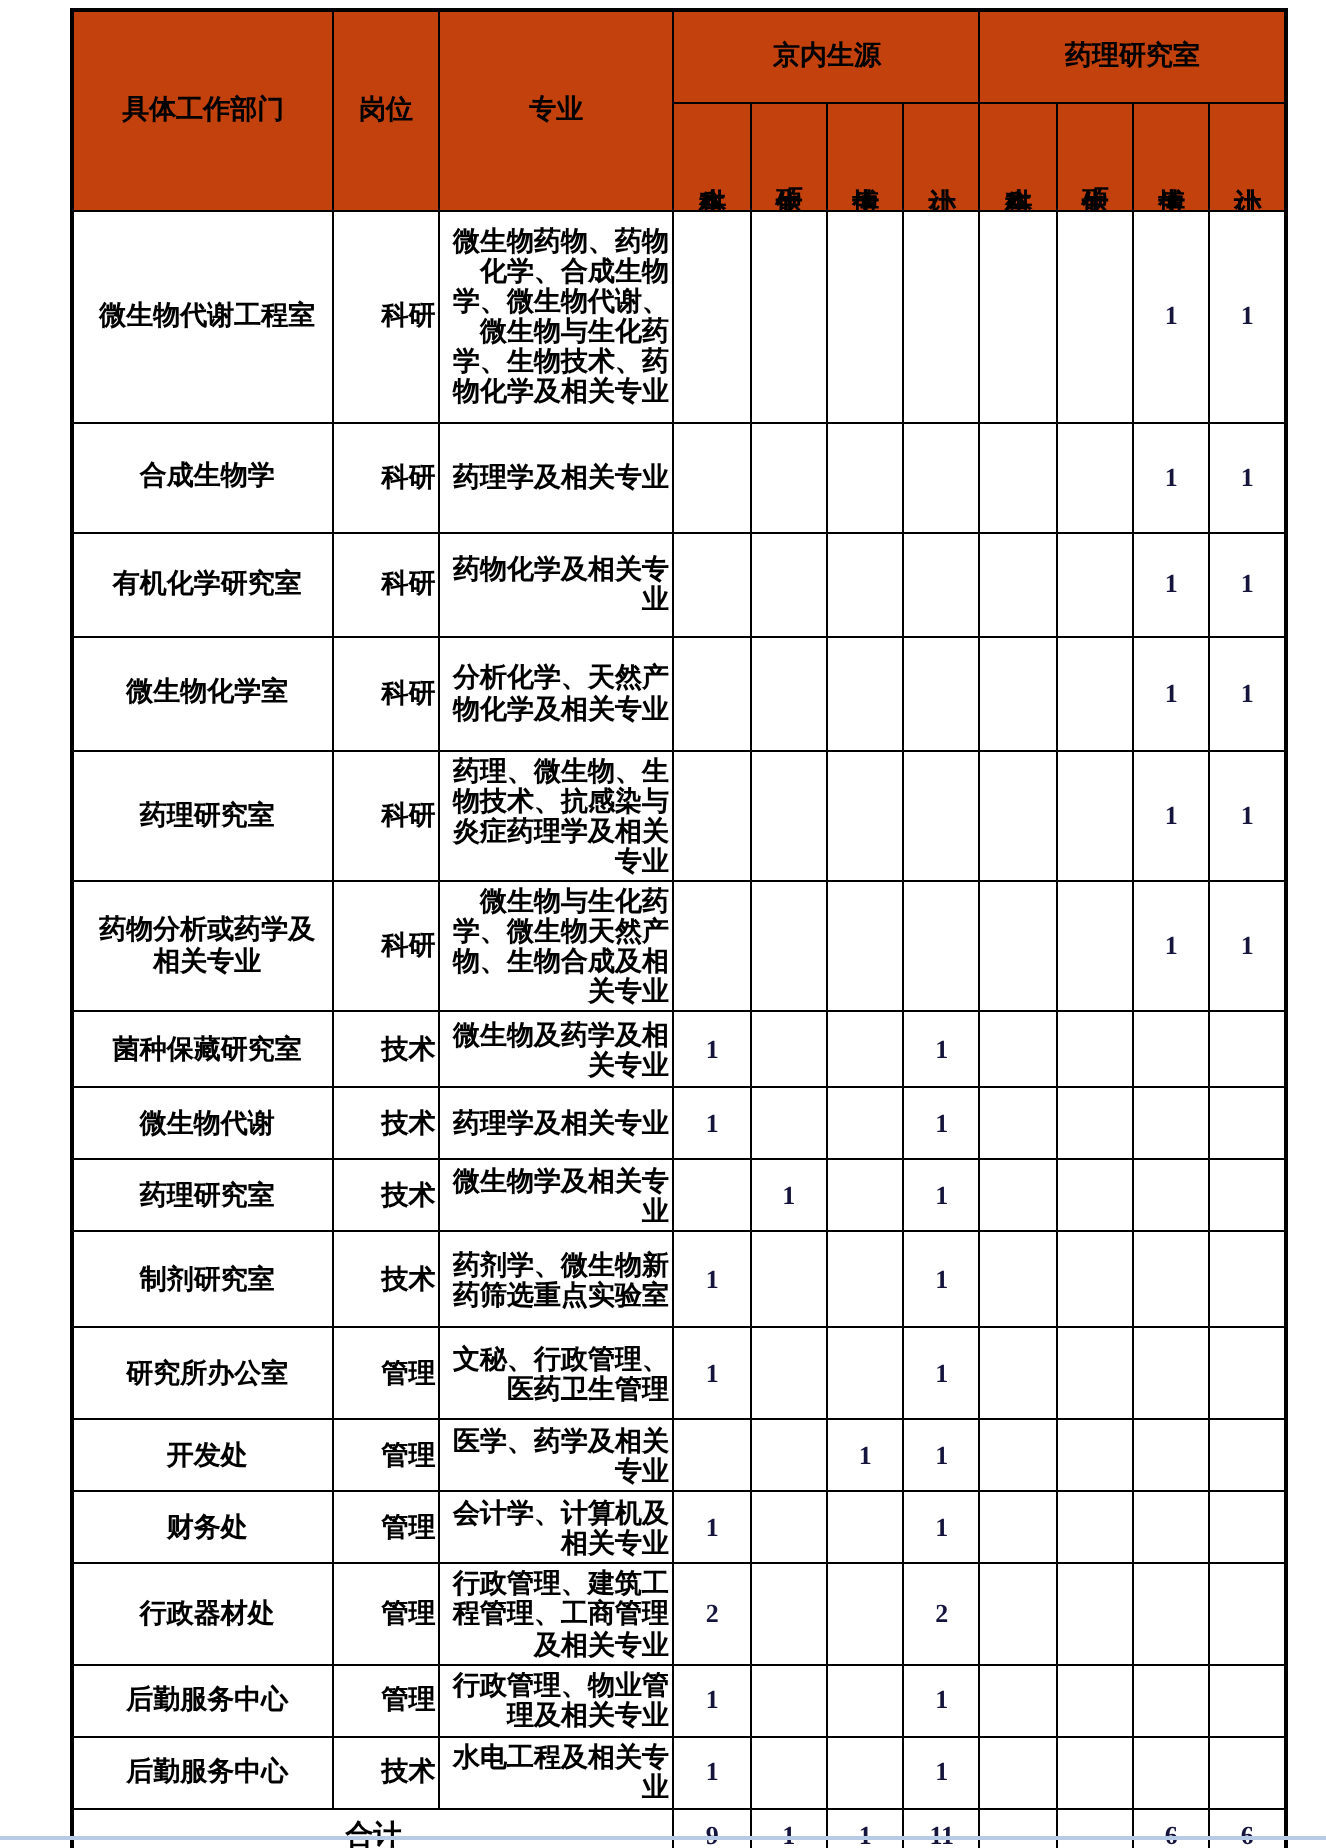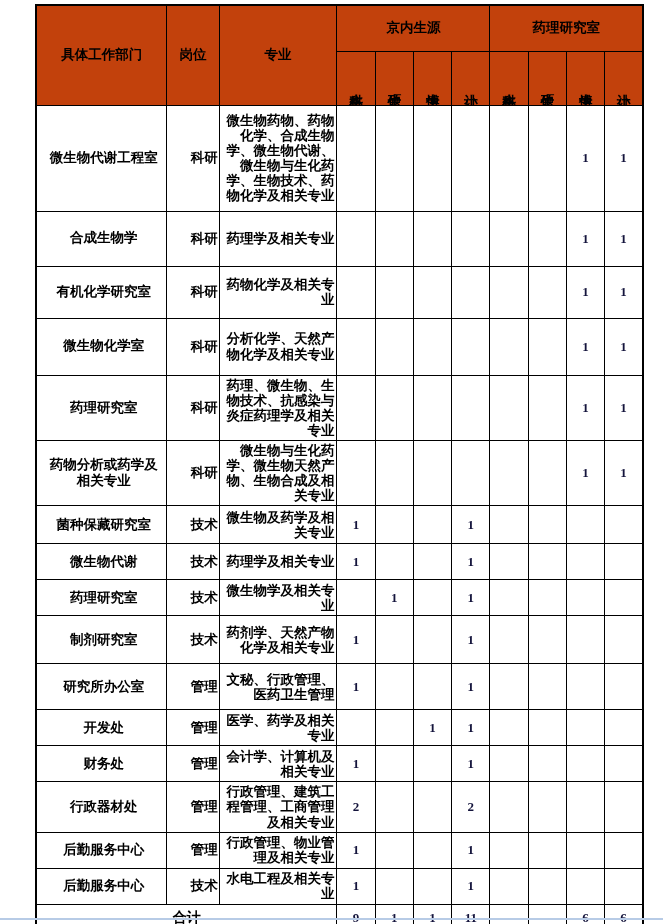--- a/index.html
+++ b/index.html
@@ -271,21 +271,21 @@
           <td class="num"></td>
           <td class="num">1</td>
           <td class="num"></td>
           <td class="num"></td>
           <td class="num"></td>
           <td class="num"></td>
         </tr>
         <tr>
           <td class="dept">制剂研究室</td>
           <td class="pos">技术</td>
-          <td class="major">药剂学、天然产物化学及相关专业</td>
+          <td class="major">药剂学、微生物新药筛选重点实验室</td>
           <td class="num">1</td>
           <td class="num"></td>
           <td class="num"></td>
           <td class="num">1</td>
           <td class="num"></td>
           <td class="num"></td>
           <td class="num"></td>
           <td class="num"></td>
         </tr>
         <tr>

